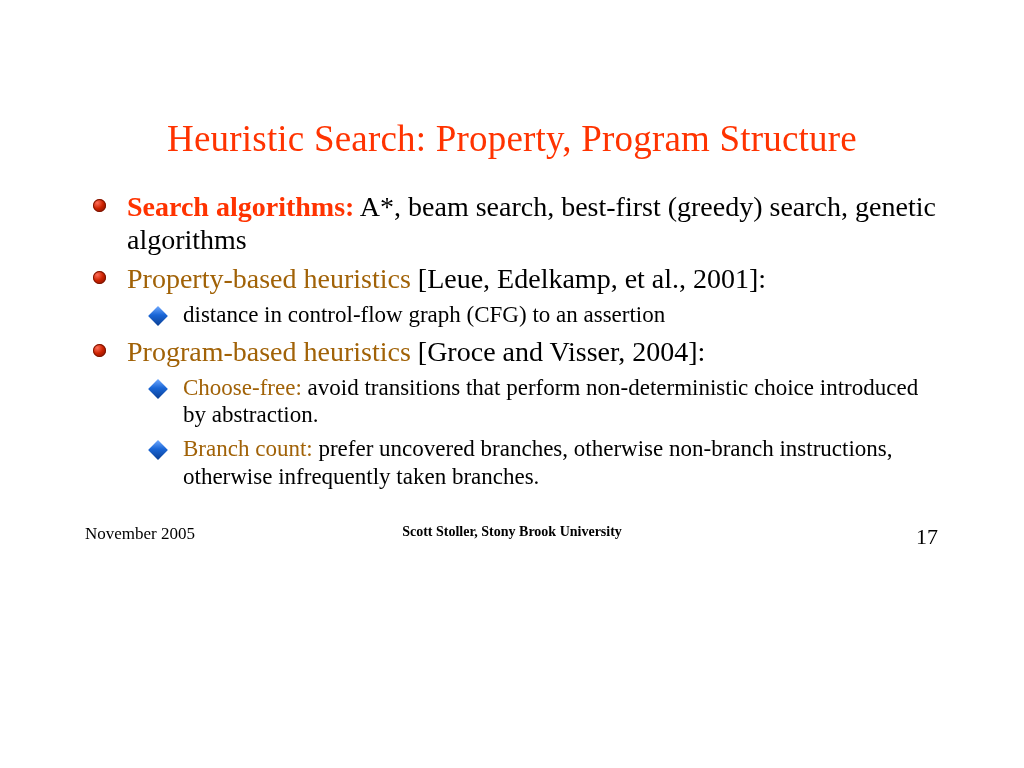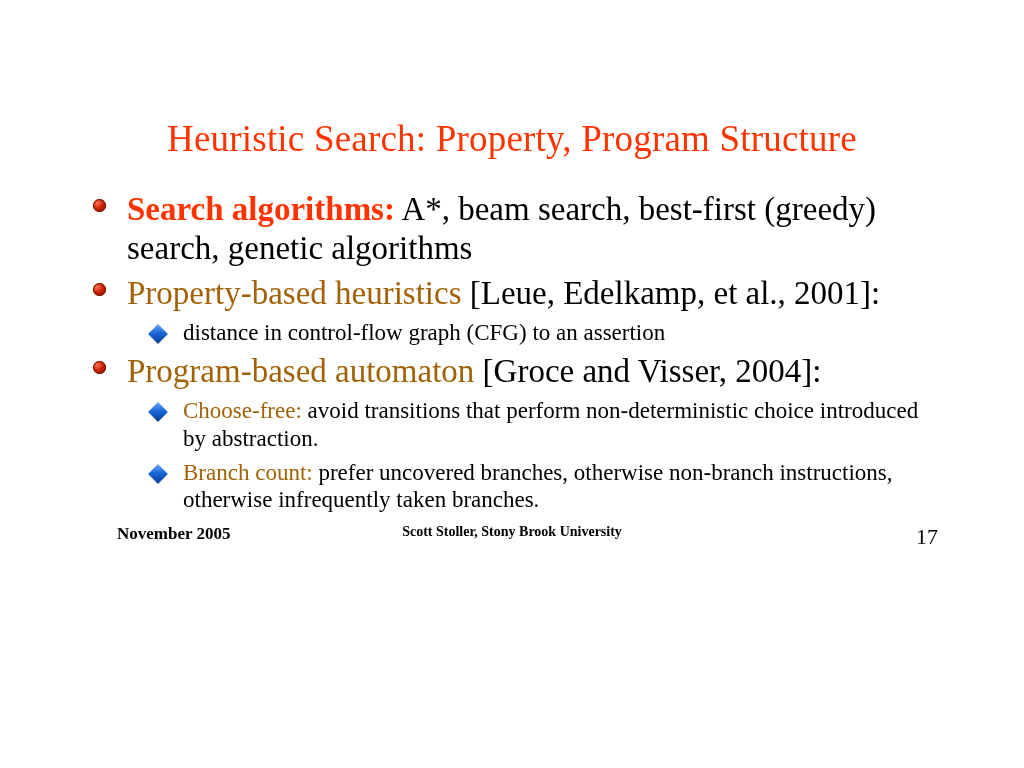--- a/index.html
+++ b/index.html
@@ -34,21 +34,21 @@
   .body {
     position: absolute;
     left: 85px;
     top: 190px;
     width: 860px;
   }
   .l1 {
     position: relative;
     padding-left: 42px;
     margin-bottom: 6px;
-    font-size: 33px;
+    font-size: 28px;
     line-height: 1.18;
     color: #000000;
   }
   .l2 {
     position: relative;
     padding-left: 98px;
     margin-bottom: 6px;
     font-size: 23px;
     line-height: 1.20;
     color: #000000;
@@ -84,23 +84,22 @@
     left: 0;
     right: 0;
     bottom: 34px;
     height: 22px;
   }
   .footer-date {
     position: absolute;
     left: 85px;
     top: 0;
     font-size: 17px;
-    font-weight: bold;
+    font-weight: normal;
     color: #000000;
-    margin-left: 32px;
   }
   .footer-center {
     position: absolute;
     left: 0;
     right: 0;
     top: 0;
     text-align: center;
     font-size: 14px;
     font-weight: bold;
     color: #000000;
@@ -133,21 +132,21 @@
     </div>
 
     <div class="l2">
       <span class="bullet2"></span>
       <span>distance in control-flow graph (CFG) to an assertion</span>
     </div>
 
 
     <div class="l1">
       <span class="bullet1"></span>
-      <span class="hl">Program-based automaton</span><span> [Groce and Visser, 2004]:</span>
+      <span class="hl">Program-based heuristics</span><span> [Groce and Visser, 2004]:</span>
     </div>
 
     <div class="l2">
       <span class="bullet2"></span>
       <span class="hl">Choose-free:</span><span> avoid transitions that perform non-deterministic choice introduced by abstraction.</span>
     </div>
 
     <div class="l2">
       <span class="bullet2"></span>
       <span class="hl">Branch count:</span><span> prefer uncovered branches, otherwise non-branch instructions, otherwise infrequently taken branches.</span>

